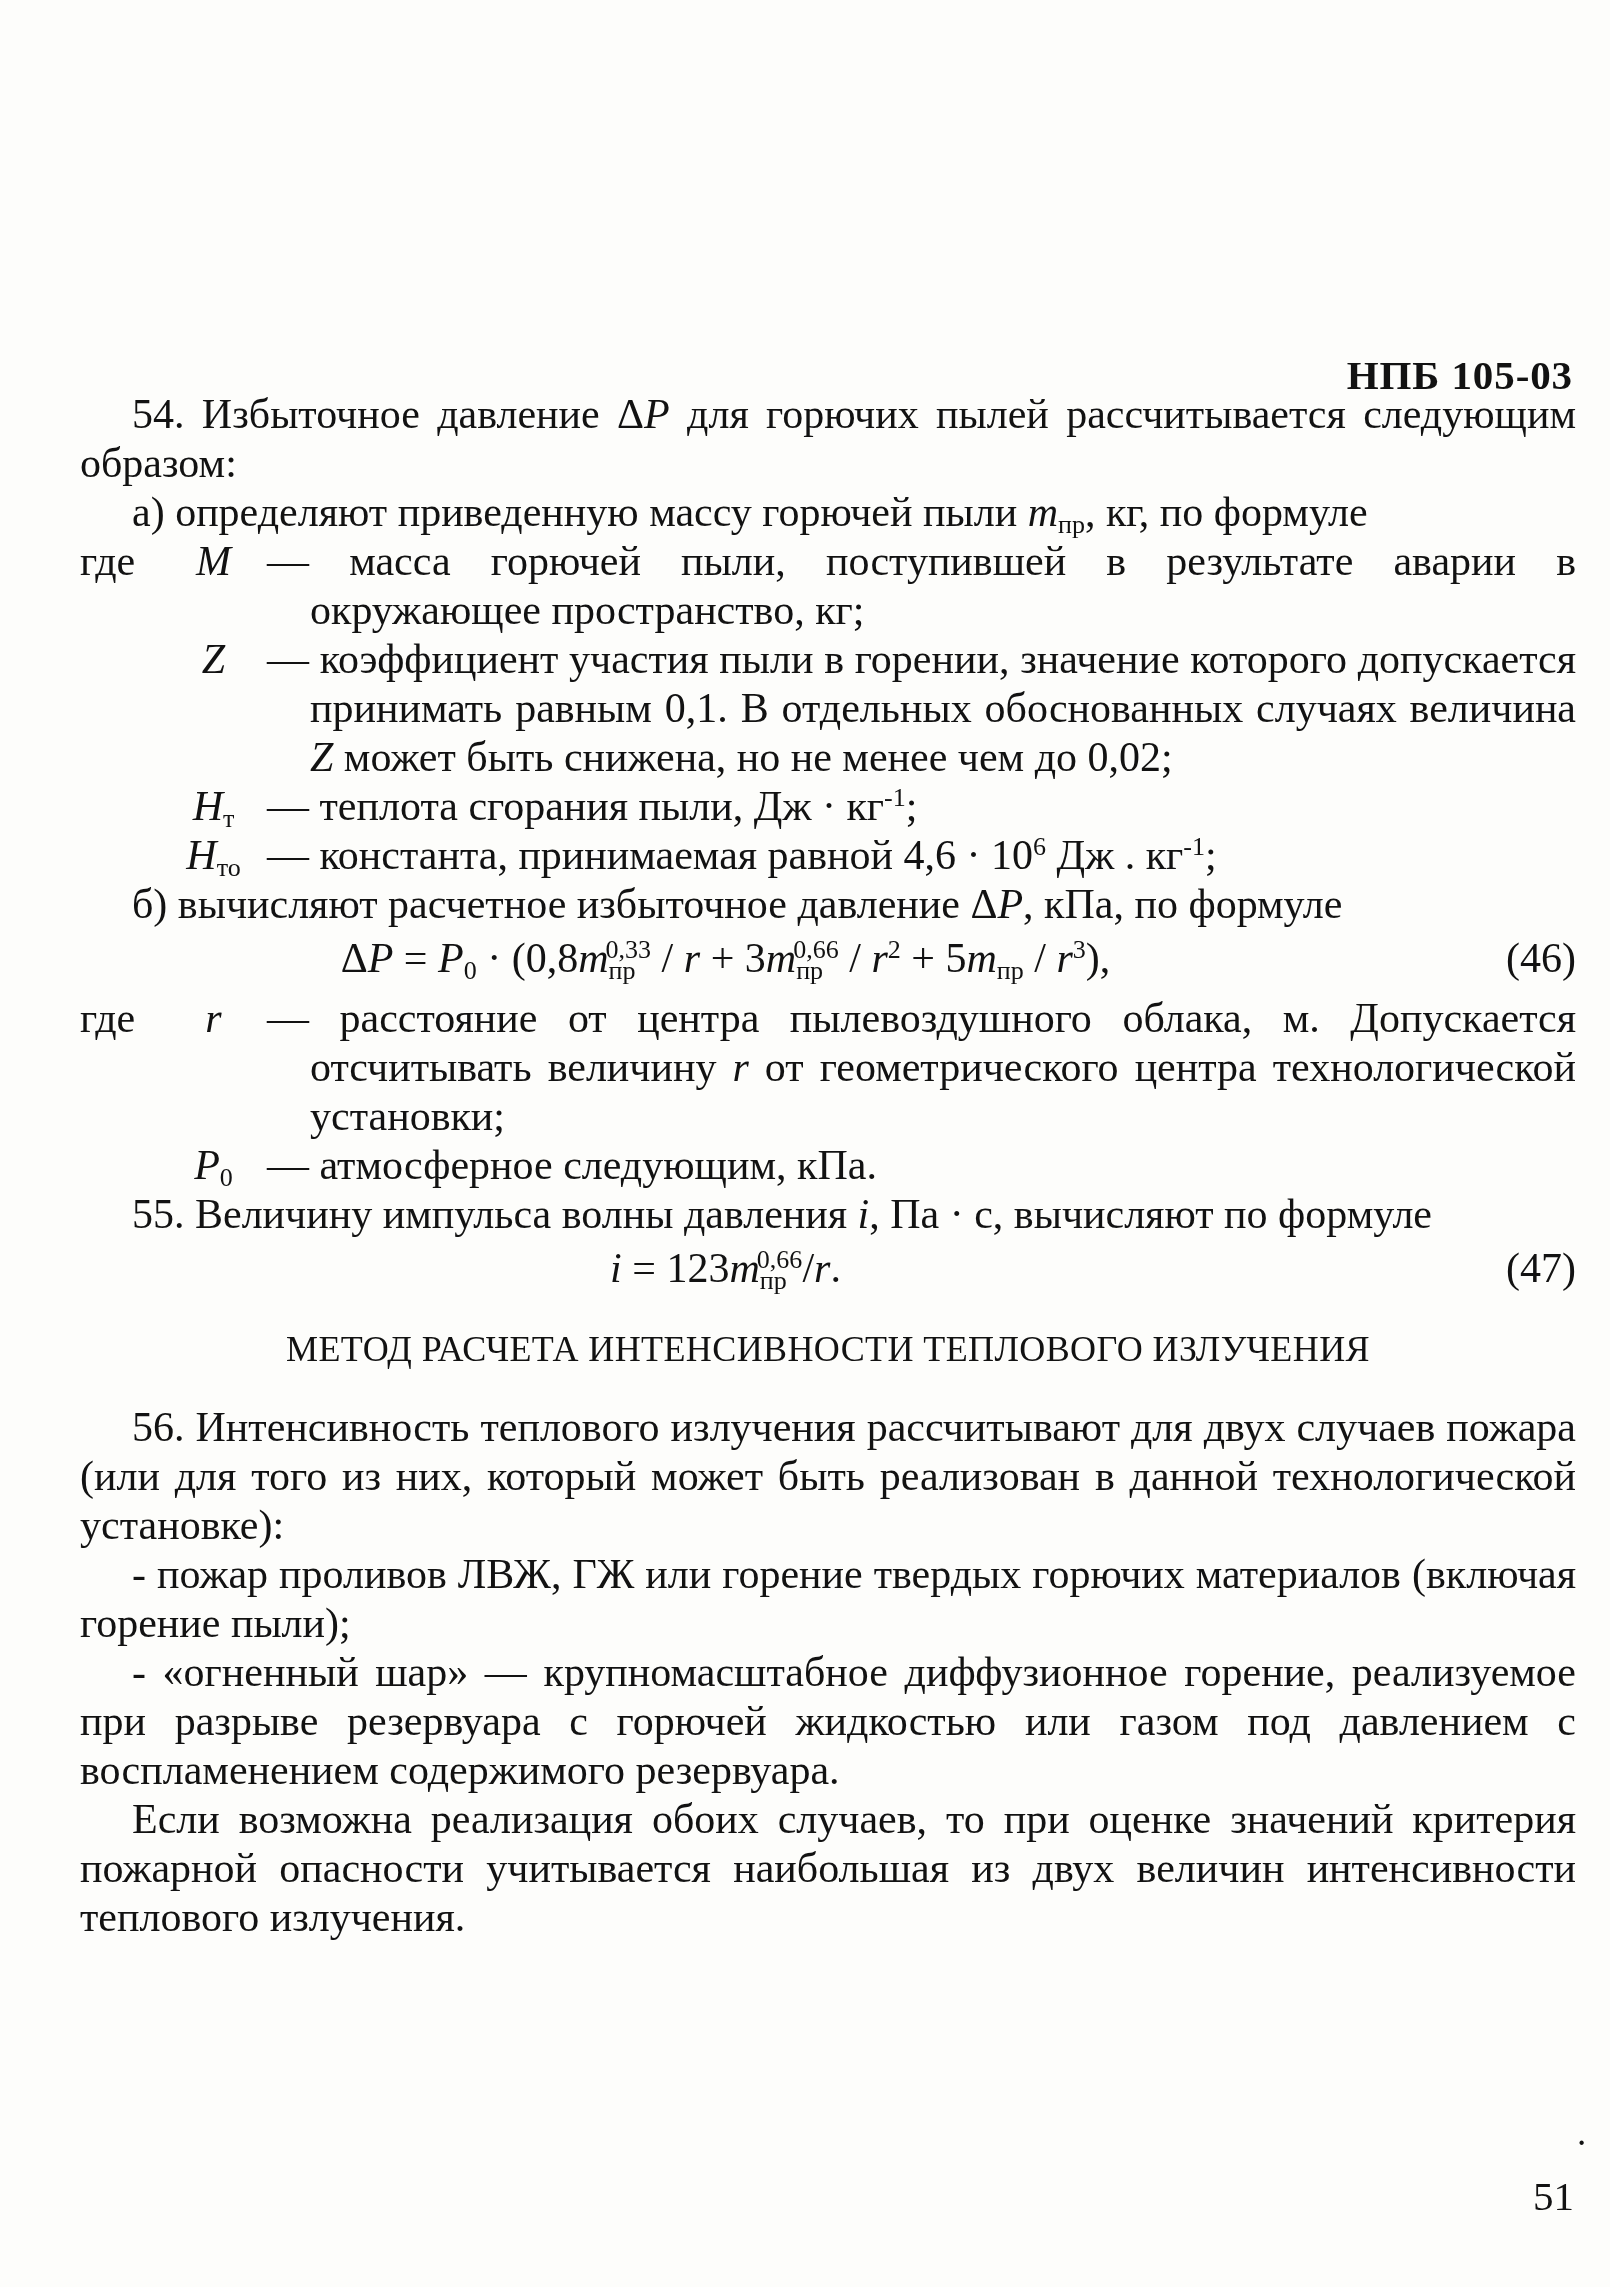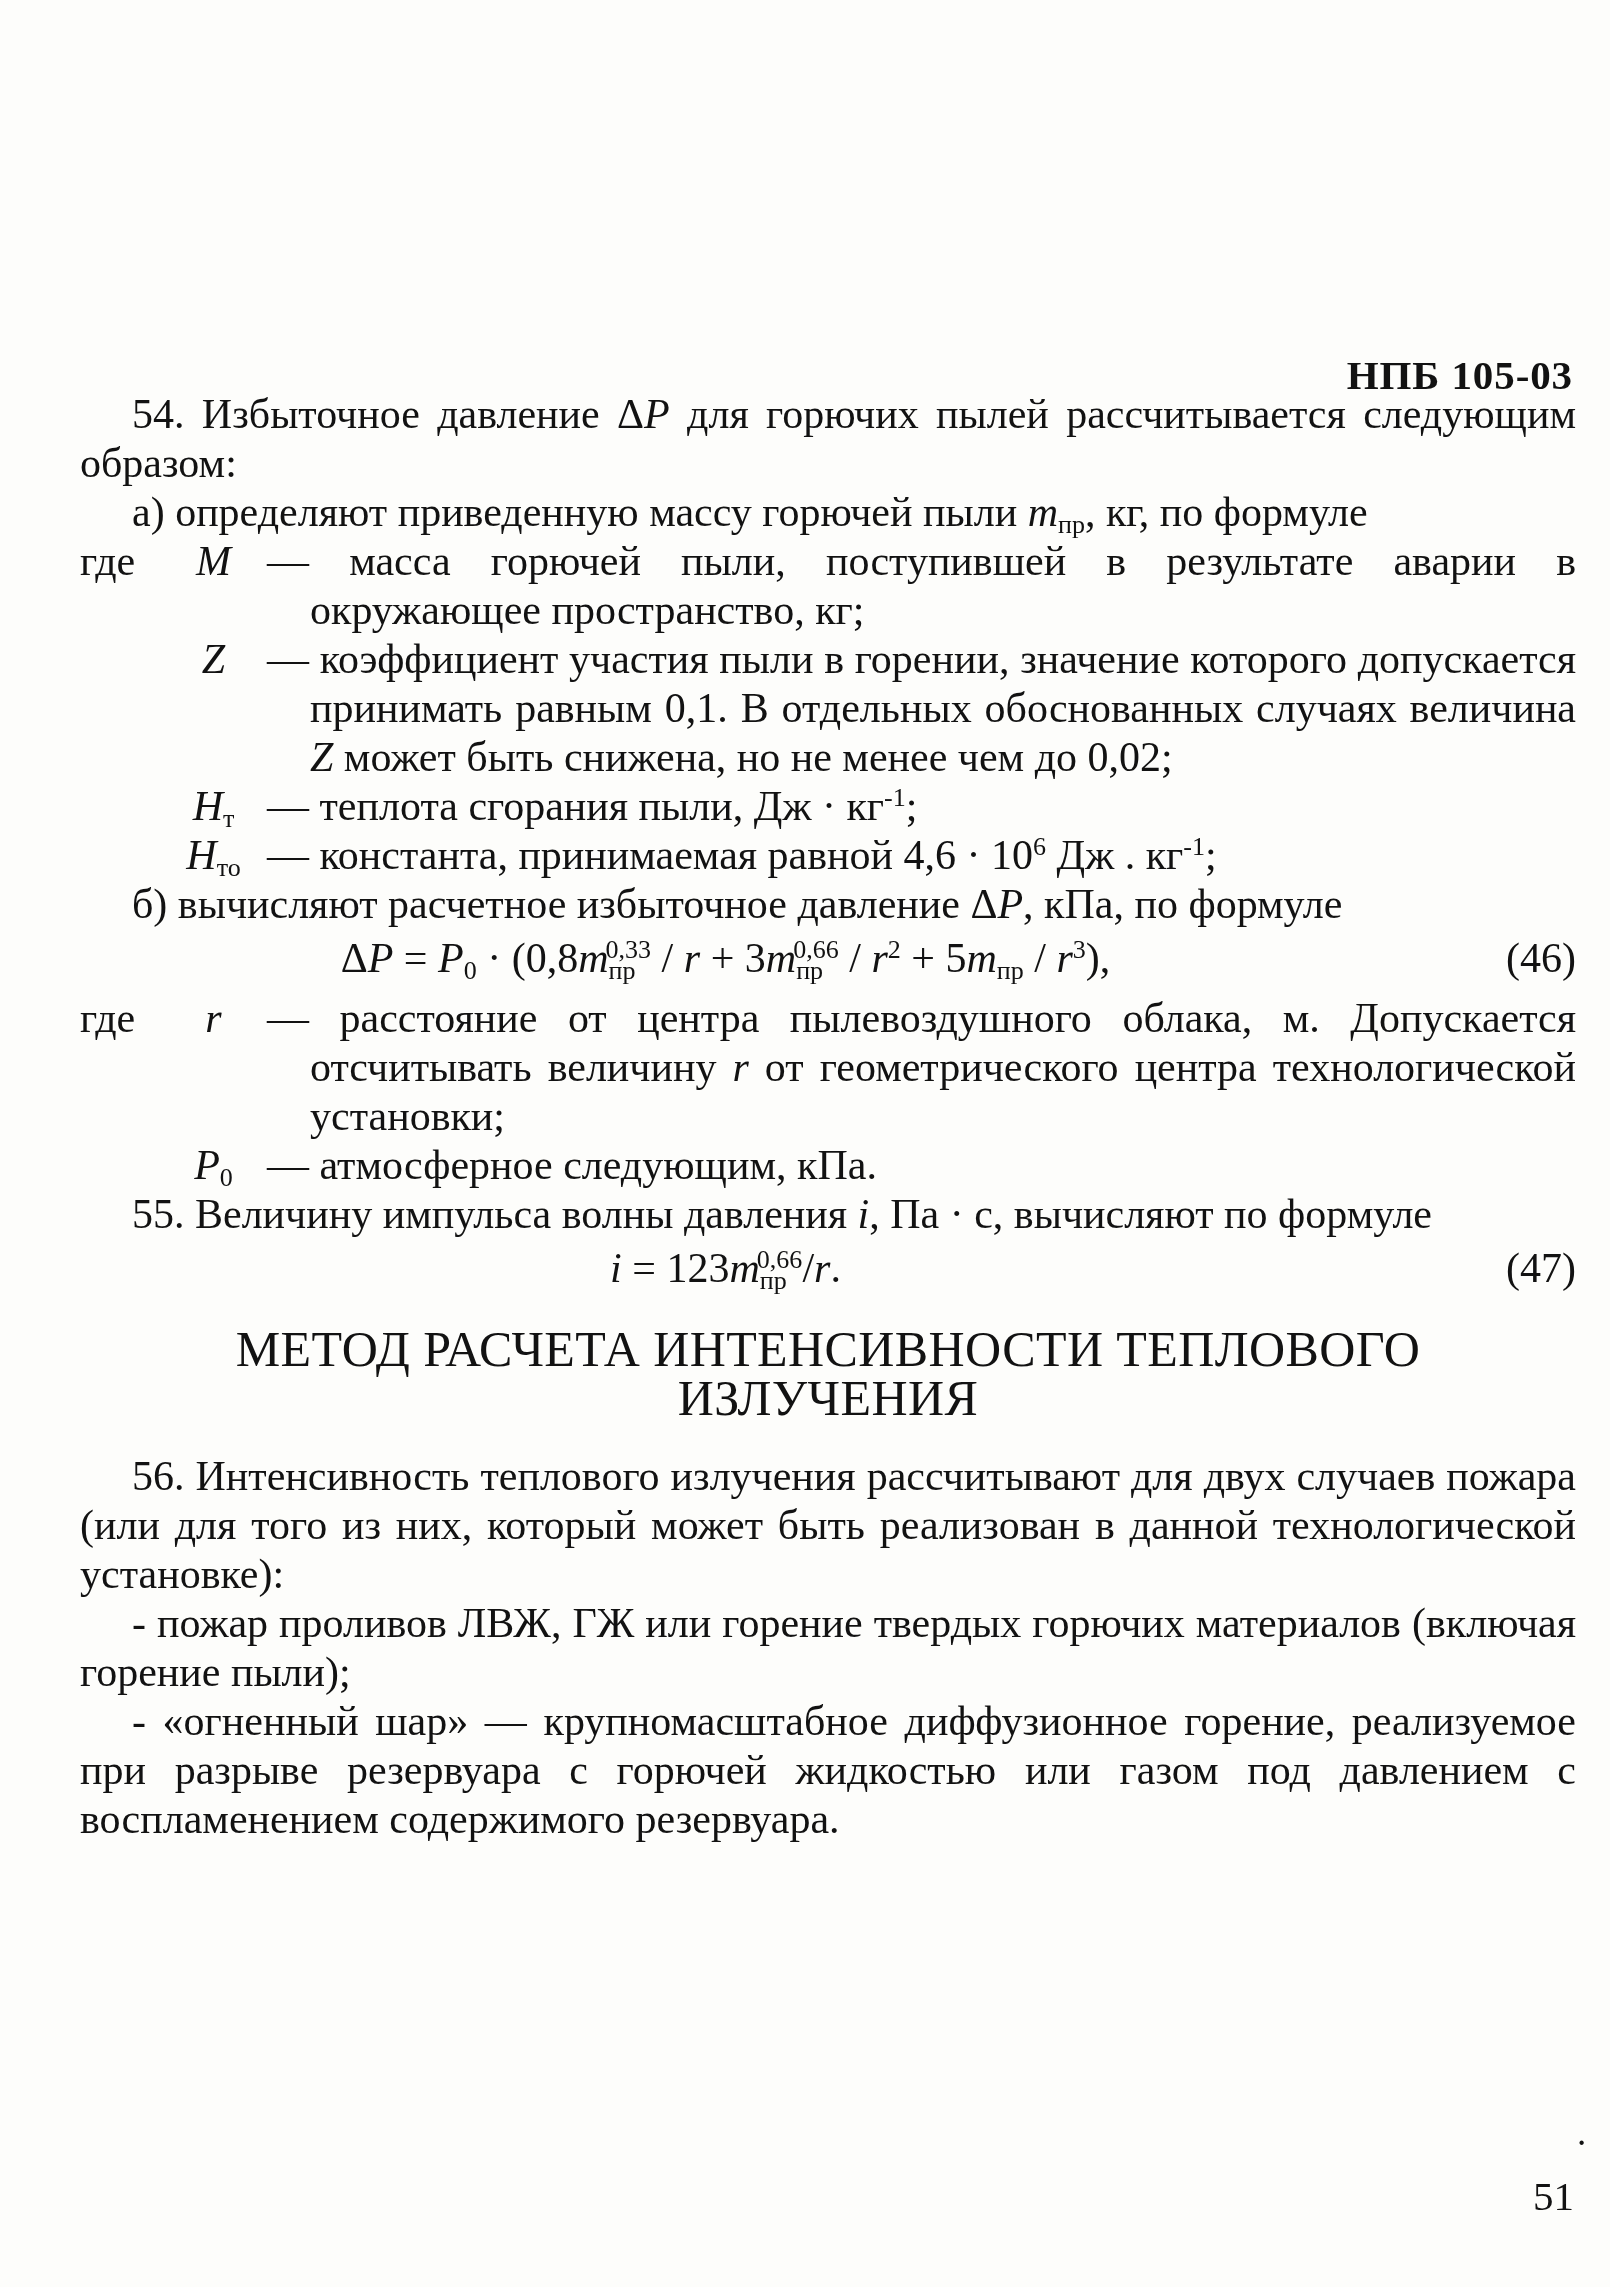--- a/index.html
+++ b/index.html
@@ -44,21 +44,21 @@
     grid-template-columns:80px 107px 1fr;
   }
   .def-label { text-align:left; }
   .def-var { text-align:center; }
   .def-text {
     padding-left:43px;
     text-indent:-43px;
     text-align:justify;
   }
   .section-heading {
-    font-size:50px; font-weight:normal;
+    font-size:36px; font-weight:normal;
     text-align:center; text-indent:0;
     letter-spacing:0.4px;
     margin:32px 0 28.5px;
   }
   .page-number {
     position:absolute; top:2176px; right:36px;
     font-size:41px; line-height:1;
   }
   .ink-speck {
     position:absolute; left:1577px; top:2114px;
@@ -122,20 +122,21 @@
     <div class="formula-row">
       <span class="eq"><span class="it">i</span><span> = 123</span><span class="it">m</span><span class="sub">пр</span><span class="sup stk">0,66</span><span>/</span><span class="it">r</span><span>.</span></span>
       <span class="formula-num">(47)</span>
     </div>
 
     <h2 class="section-heading">МЕТОД РАСЧЕТА ИНТЕНСИВНОСТИ ТЕПЛОВОГО ИЗЛУЧЕНИЯ</h2>
 
     <p class="para"><span>56. Интенсивность теплового излучения рассчитывают для двух случаев пожара (или для того из них, который может быть реализован в данной технологической установке):</span></p>
     <p class="para"><span>- пожар проливов ЛВЖ, ГЖ или горение твердых горючих материалов (включая горение пыли);</span></p>
     <p class="para"><span>- «огненный шар» — крупномасштабное диффузионное горение, реализуемое при разрыве резервуара с горючей жидкостью или газом под давлением с воспламенением содержимого резервуара.</span></p>
+    <p class="para"><span>Если возможна реализация обоих случаев, то при оценке значений критерия пожарной опасности учитывается наибольшая из двух величин интенсивности теплового излучения.</span></p>
 
   </div>
 
   <div class="page-number">51</div>
   <div class="ink-speck">.</div>
 
 </div>
 
 
 </body></html>

